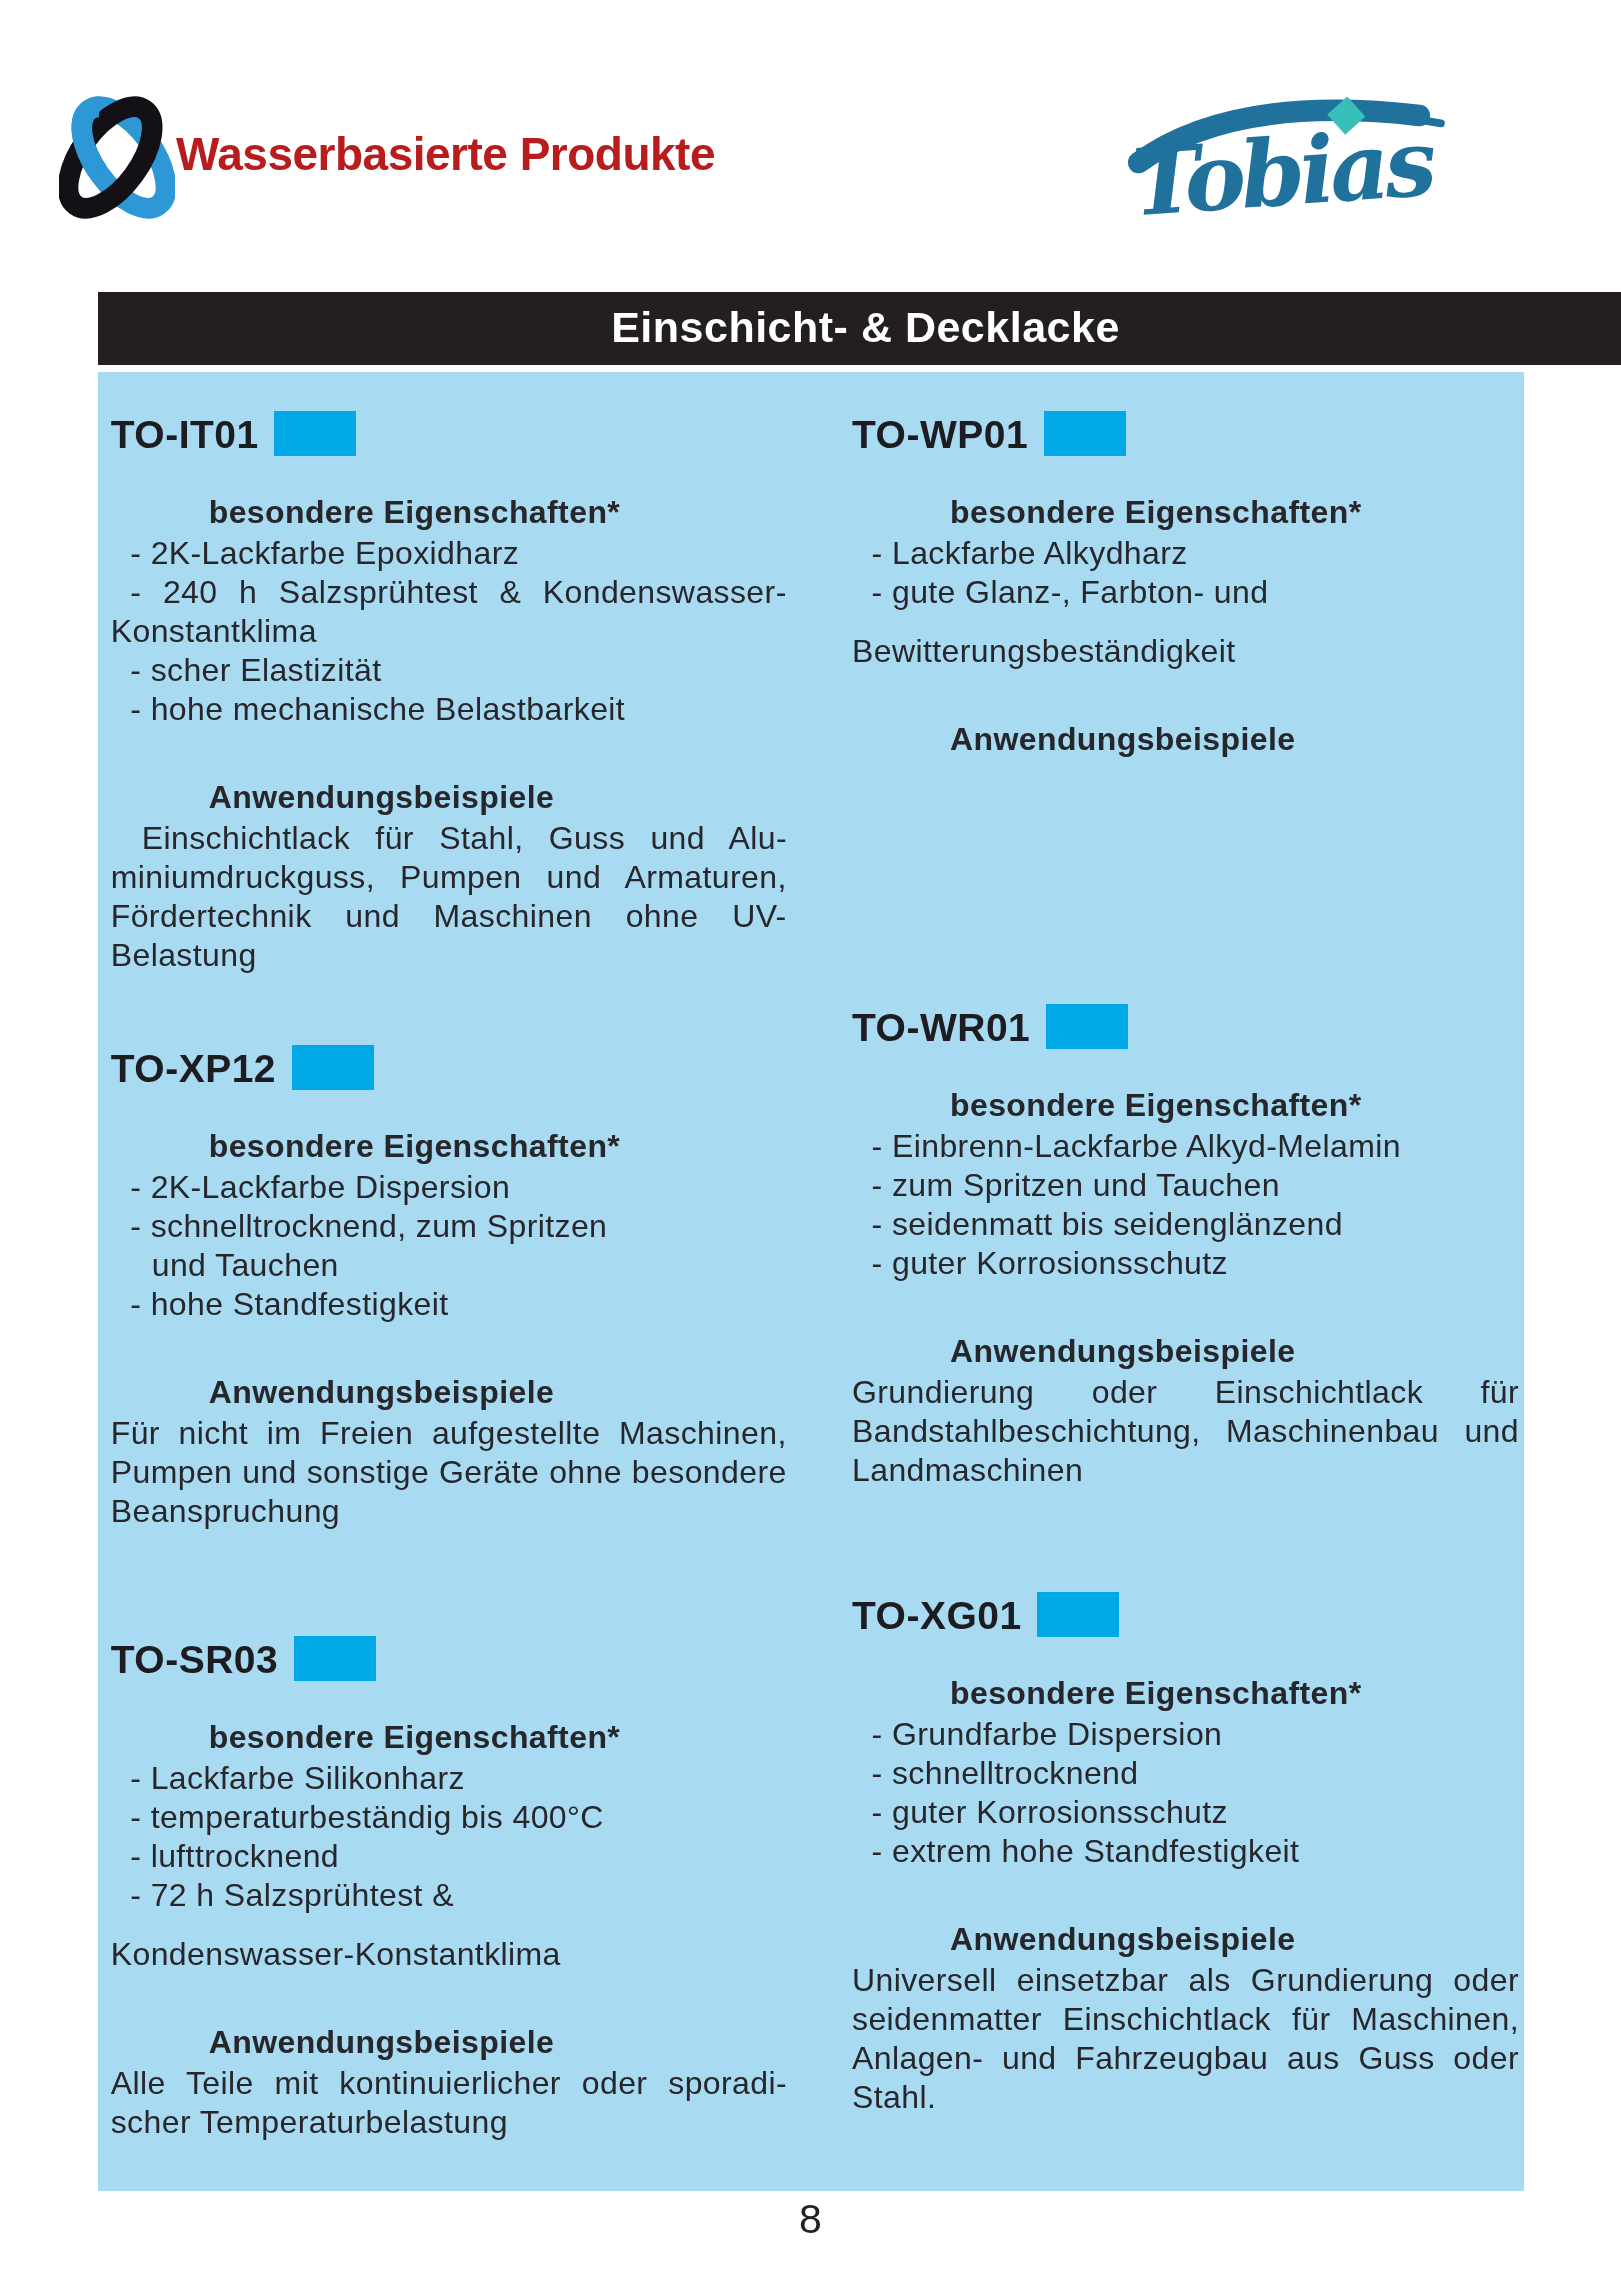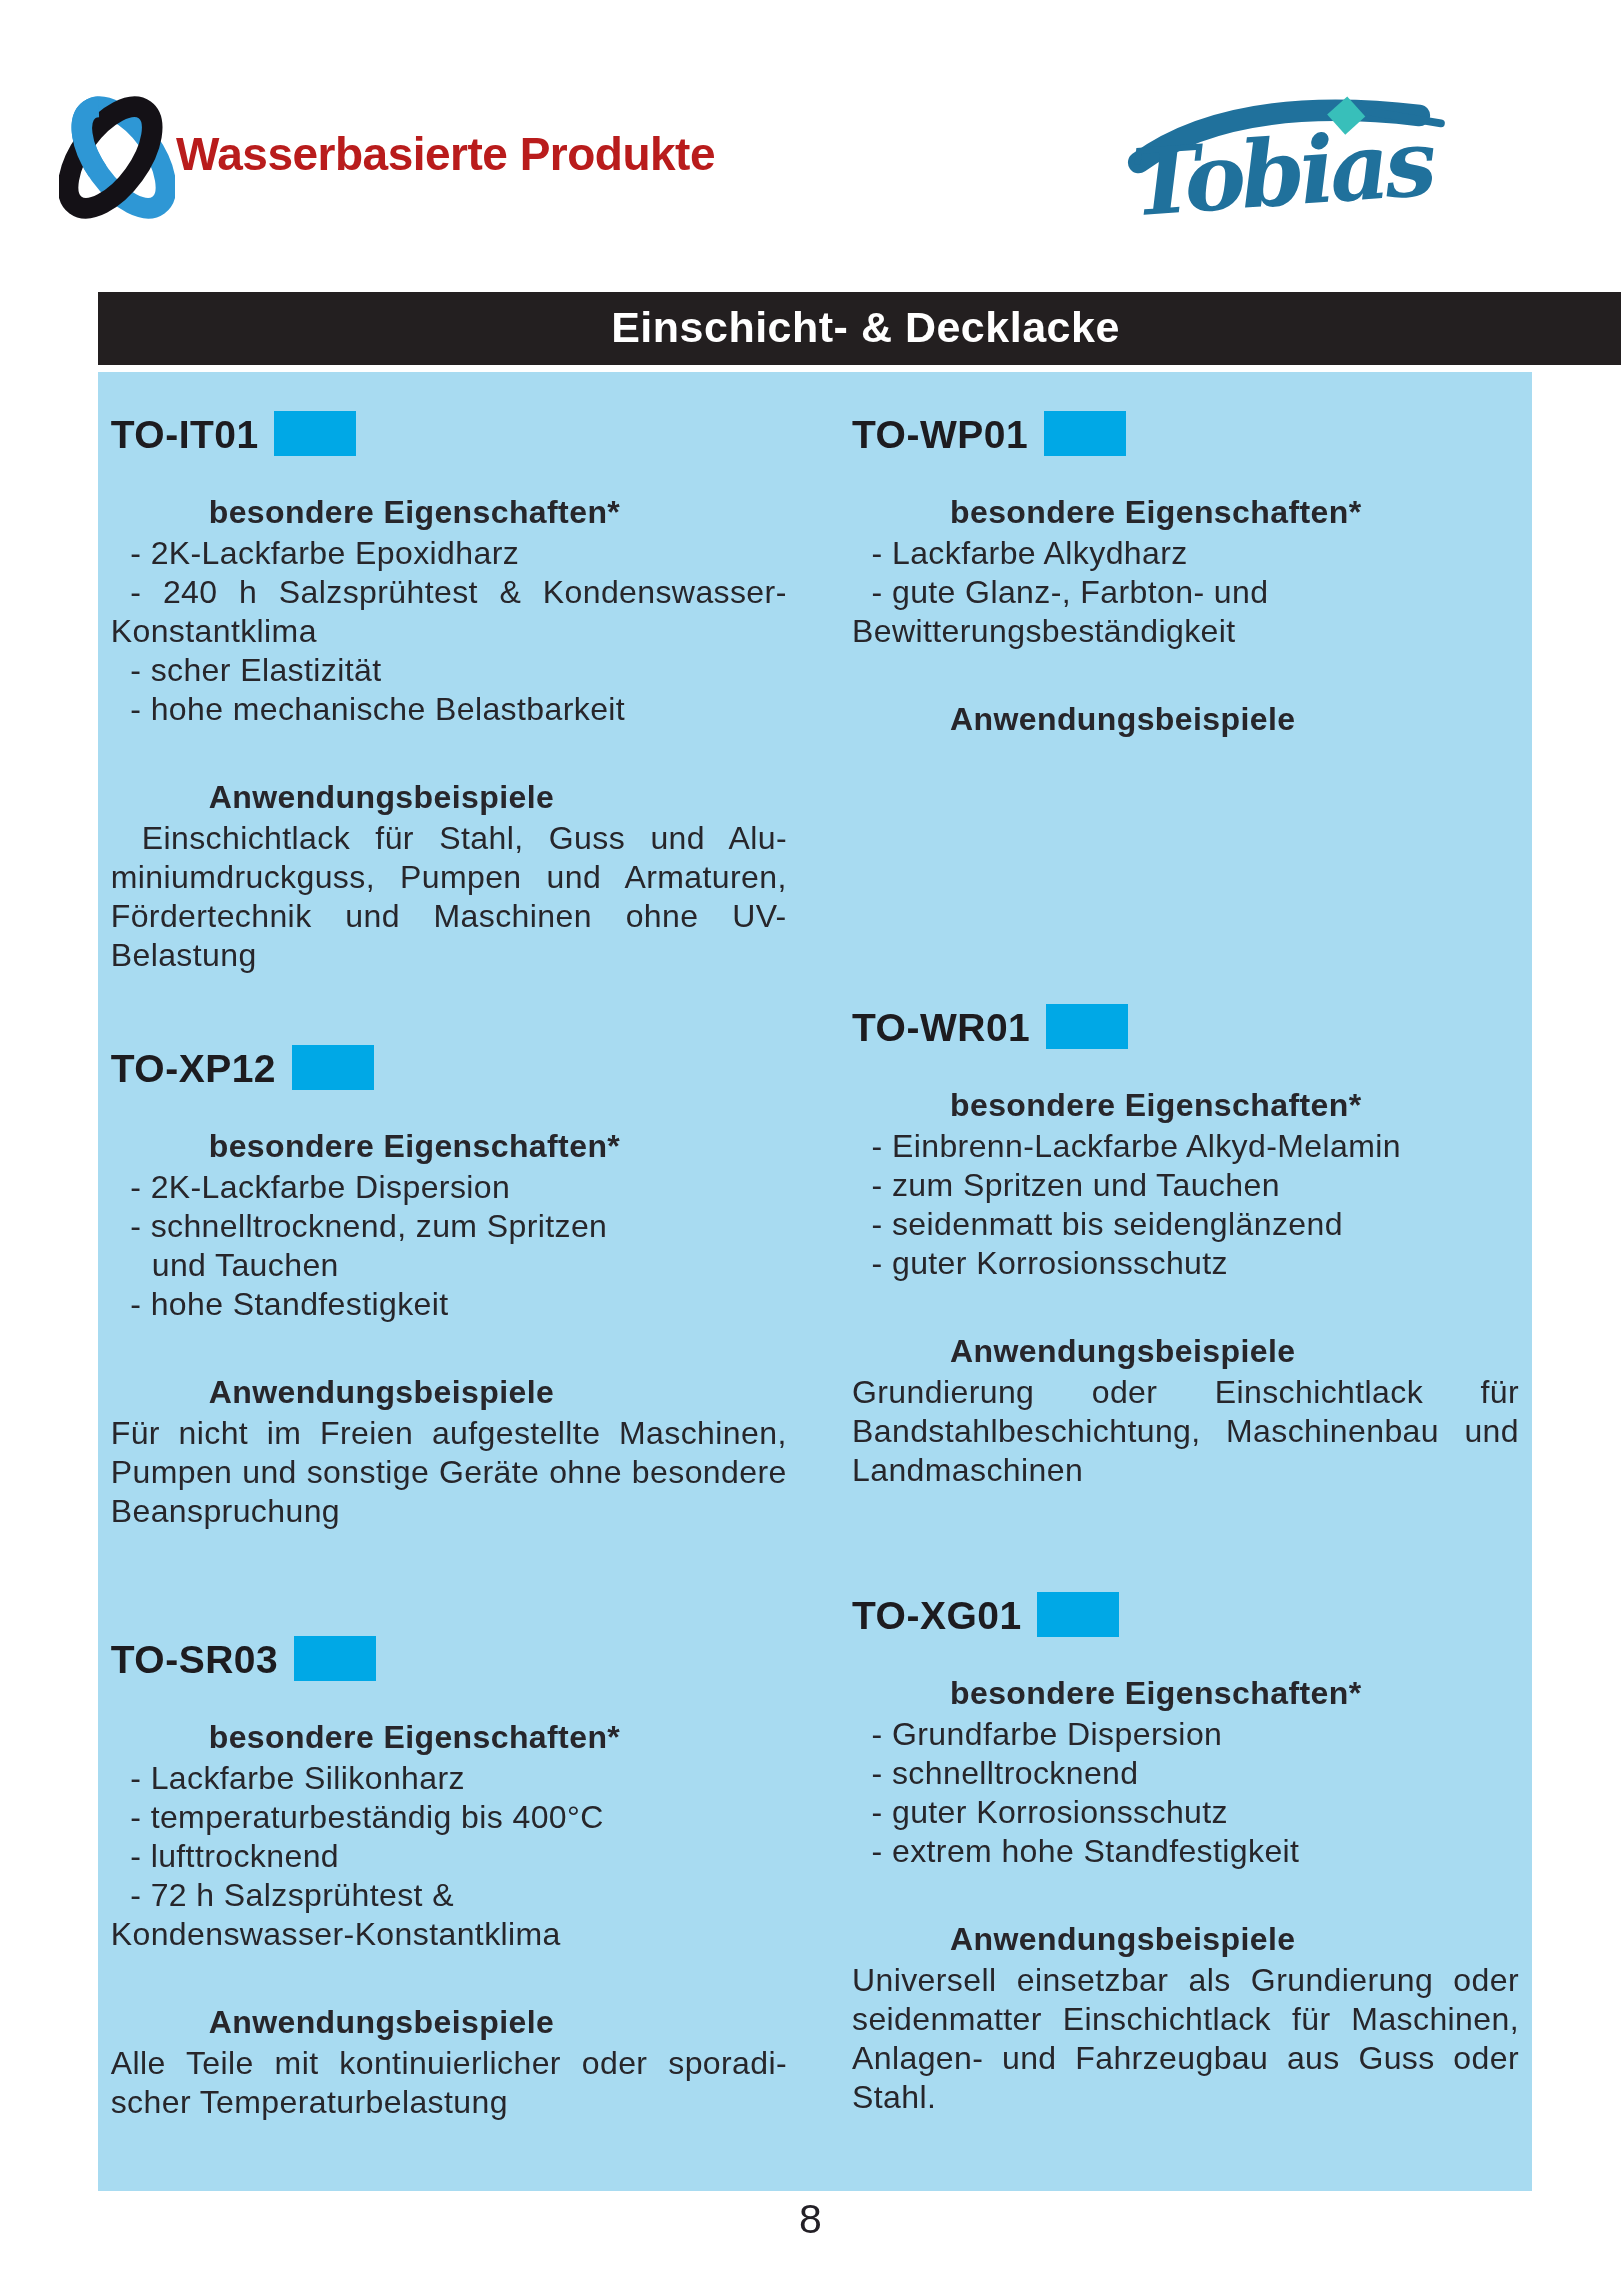--- a/index.html
+++ b/index.html
@@ -31,32 +31,31 @@
   
   .banner{
     position:absolute; left:98px; top:292px; width:1535px; height:73px;
     background:var(--banner); color:#ffffff; font-size:43px; font-weight:bold;
     text-align:center; line-height:71px; letter-spacing:0.5px;
   }
   
   .panel{
     position:absolute; left:98px; top:372px; width:1426px; height:1819px;
     background:var(--panel);
-    padding-left:8px;
   }
   .section{position:absolute; width:676px; font-size:32px; line-height:39px; letter-spacing:0.4px;}
   .section.left{left:12.7px;}
   .section.right{left:754px; width:667px;}
   .code-row{display:flex; align-items:center; margin-bottom:35px;}
   .product-code{font-size:39px; line-height:47px; font-weight:bold; color:#1d1c20; letter-spacing:0.5px;}
   .swatch{width:82px; height:45px; background:var(--swatch); margin-left:15.7px; margin-top:-2px;}
   .sub-heading{font-weight:bold; padding-left:98px; margin-bottom:2px;}
   .feature{text-align:justify;}
   .feature.bullet{text-indent:19.6px;}
-  .feature.cont{text-indent:0;}
+  .feature.cont{text-indent:0;margin-top:20px;}
   .feature.cont-indent{text-indent:41px;}
   .app-heading{font-weight:bold; padding-left:98px; margin-top:49px; margin-bottom:2px;}
   .application{text-align:justify;}
   .application.first-indent{text-indent:31px;}
   
   .page-number{
     position:absolute; left:0; top:2196px; width:100%; text-align:center;
     font-size:41px; color:#232026;
   }
 </style>

